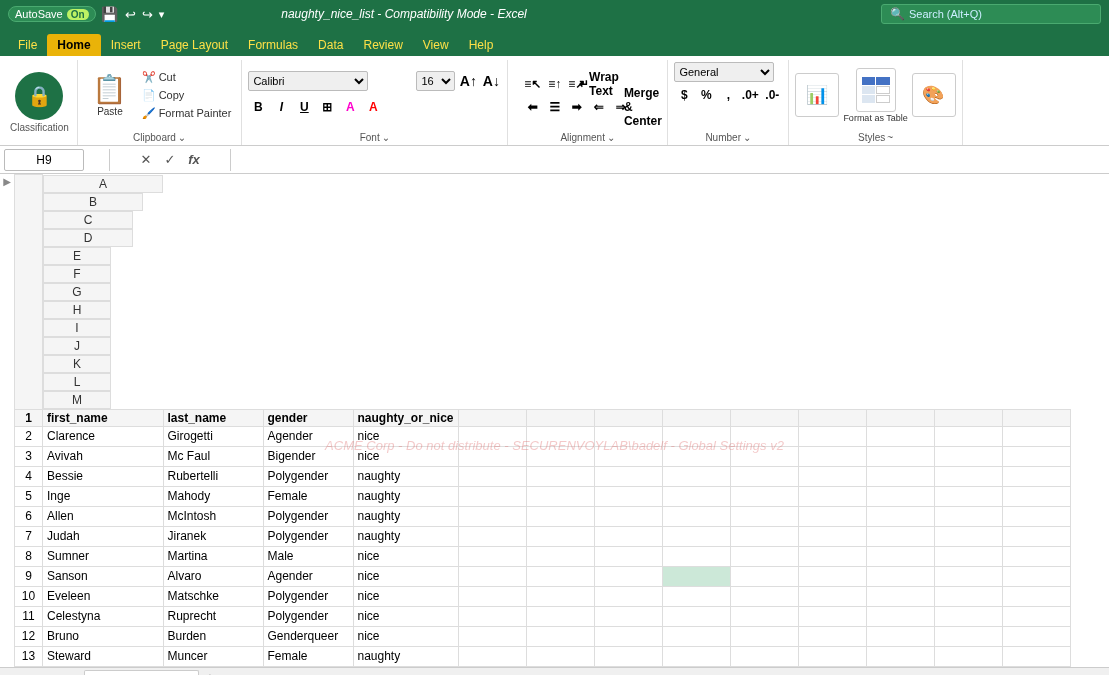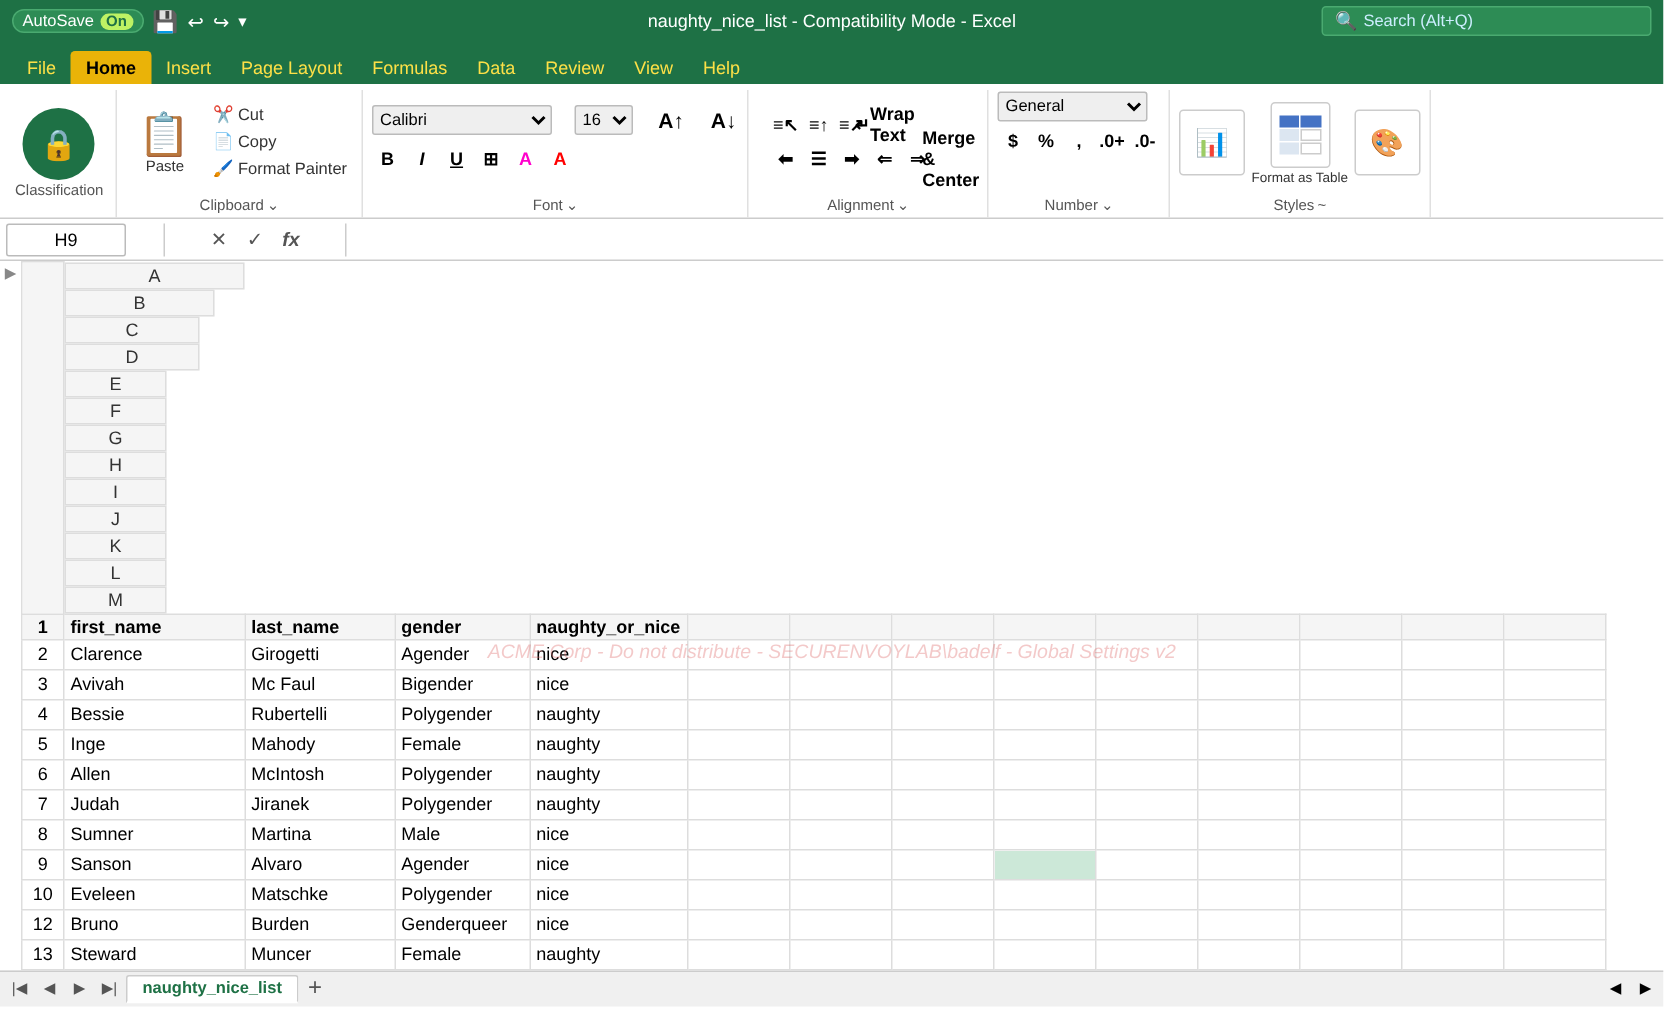--- a/index.html
+++ b/index.html
@@ -9,21 +9,21 @@
     .title-bar {
       background: #1e7145;
       color: #fff;
       height: 28px;
       display: flex;
       align-items: center;
       padding: 0 8px;
       font-size: 12px;
     }
     .title-bar-left { display: flex; align-items: center; gap: 6px; flex: 1; }
-    .title-bar-center { flex: 2; text-align: center; font-size: 12px; }
+    .title-bar-center { flex: 2; text-align: left; font-size: 12px; font-style: italic; }
     .title-bar-right { flex: 1; display: flex; justify-content: flex-end; align-items: center; gap: 4px; }
     .autosave-toggle {
       background: #2d8c55;
       border: 1px solid #4aaa70;
       border-radius: 10px;
       padding: 1px 6px;
       font-size: 11px;
       display: flex; align-items: center; gap: 4px;
       color: #fff;
     }
@@ -139,35 +139,36 @@
       height: 60px;
       cursor: pointer;
       border-radius: 3px;
       font-size: 10px;
       color: #333;
       text-align: center;
     }
     .paste-icon { font-size: 28px; }
 
     
-    .font-group-row1 { display: flex; align-items: center; gap: 15px; margin-bottom: 3px; }
+    .font-group-row1 { display: flex; align-items: center; gap: 3px; margin-bottom: 3px; }
     .font-group-row2 { display: flex; align-items: center; gap: 3px; margin-bottom: 3px; }
     .font-select {
       width: 120px;
       height: 20px;
       font-size: 11px;
       border: 1px solid #bbb;
       border-radius: 2px;
     }
     .size-select {
       width: 39px;
       height: 20px;
       font-size: 11px;
       border: 1px solid #bbb;
       border-radius: 2px;
+      margin-left: 45px;
     }
     .ribbon-small-btn {
       width: 20px; height: 20px;
       display: flex; align-items: center; justify-content: center;
       border: 1px solid transparent;
       border-radius: 2px;
       cursor: pointer;
       font-size: 12px;
       font-weight: bold;
     }
@@ -705,20 +706,36 @@
             <td class="col-f"></td>
             <td class="col-g"></td>
             <td class="col-h"></td>
             <td class="col-i"></td>
             <td class="col-j"></td>
             <td class="col-k"></td>
             <td class="col-l"></td>
             <td class="col-m"></td>
           </tr>
           <tr class="data-row">
+            <td class="row-num">11</td>
+            <td class="col-a">Celestyna</td>
+            <td class="col-b">Ruprecht</td>
+            <td class="col-c">Polygender</td>
+            <td class="col-d">nice</td>
+            <td class="col-e"></td>
+            <td class="col-f"></td>
+            <td class="col-g"></td>
+            <td class="col-h"></td>
+            <td class="col-i"></td>
+            <td class="col-j"></td>
+            <td class="col-k"></td>
+            <td class="col-l"></td>
+            <td class="col-m"></td>
+          </tr>
+          <tr class="data-row">
             <td class="row-num">12</td>
             <td class="col-a">Bruno</td>
             <td class="col-b">Burden</td>
             <td class="col-c">Genderqueer</td>
             <td class="col-d">nice</td>
             <td class="col-e"></td>
             <td class="col-f"></td>
             <td class="col-g"></td>
             <td class="col-h"></td>
             <td class="col-i"></td>

